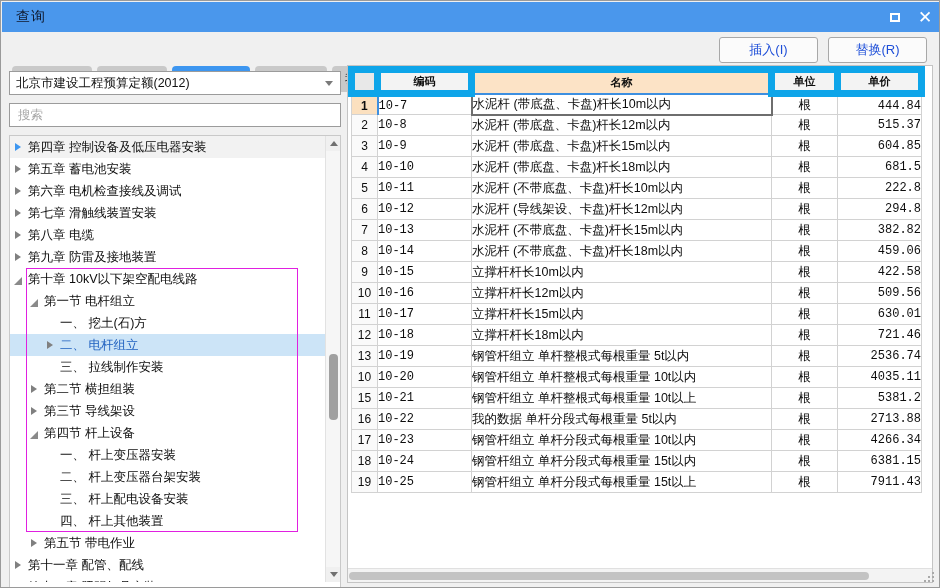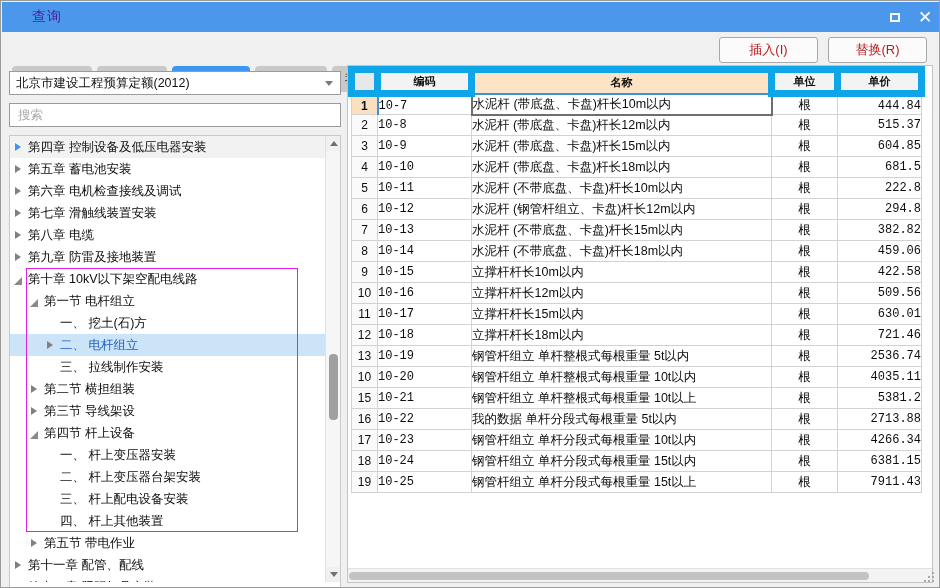--- a/index.html
+++ b/index.html
@@ -19,22 +19,22 @@
   }
 
   
   .titlebar {
     position: absolute; left: 1px; top: 1px;
     width: 938px; height: 30px;
     background: #4a97ec;
     display: flex; align-items: center;
   }
   .titlebar .title {
-    color: #4c1d95; font-size: 14px;
-    margin-left: 30px; letter-spacing: 1px;
+    color: #0f172a; font-size: 14px;
+    margin-left: 14px; letter-spacing: 1px;
     white-space: nowrap;
   }
   .win-btns {
     margin-left: auto; display: flex; align-items: center;
     height: 100%;
   }
   .win-btn {
     width: 30px; height: 30px;
     display: flex; align-items: center; justify-content: center;
     color: #ffffff; font-size: 13px;
@@ -73,21 +73,21 @@
   
   .hdr-actions {
     position: absolute; right: 12px; top: 36px;
     display: flex; gap: 10px;
   }
   .hdr-btn {
     width: 97px; height: 24px;
     background: #fbfbfb;
     border: 1px solid #a8a8a8;
     border-radius: 3px;
-    font-size: 13px; color: #b91c1c;
+    font-size: 13px; color: #1d4ed8;
     display: flex; align-items: center; justify-content: center;
     white-space: nowrap;
   }
 
   
   .left-panel {
     position: absolute; left: 8px; top: 70px;
     width: 332px; height: 512px;
   }
   .combo {
@@ -505,21 +505,21 @@
           <tr class="">
             <td class="c-rownum">5</td>
             <td class="c-code">10-11</td>
             <td class="c-name">水泥杆 (不带底盘、卡盘)杆长10m以内</td>
             <td class="c-unit">根</td>
             <td class="c-price">222.8</td>
           </tr>
           <tr class="">
             <td class="c-rownum">6</td>
             <td class="c-code">10-12</td>
-            <td class="c-name">水泥杆 (钢管杆组立、卡盘)杆长12m以内</td>
+            <td class="c-name">水泥杆 (导线架设、卡盘)杆长12m以内</td>
             <td class="c-unit">根</td>
             <td class="c-price">294.8</td>
           </tr>
           <tr class="">
             <td class="c-rownum">7</td>
             <td class="c-code">10-13</td>
             <td class="c-name">水泥杆 (不带底盘、卡盘)杆长15m以内</td>
             <td class="c-unit">根</td>
             <td class="c-price">382.82</td>
           </tr>

